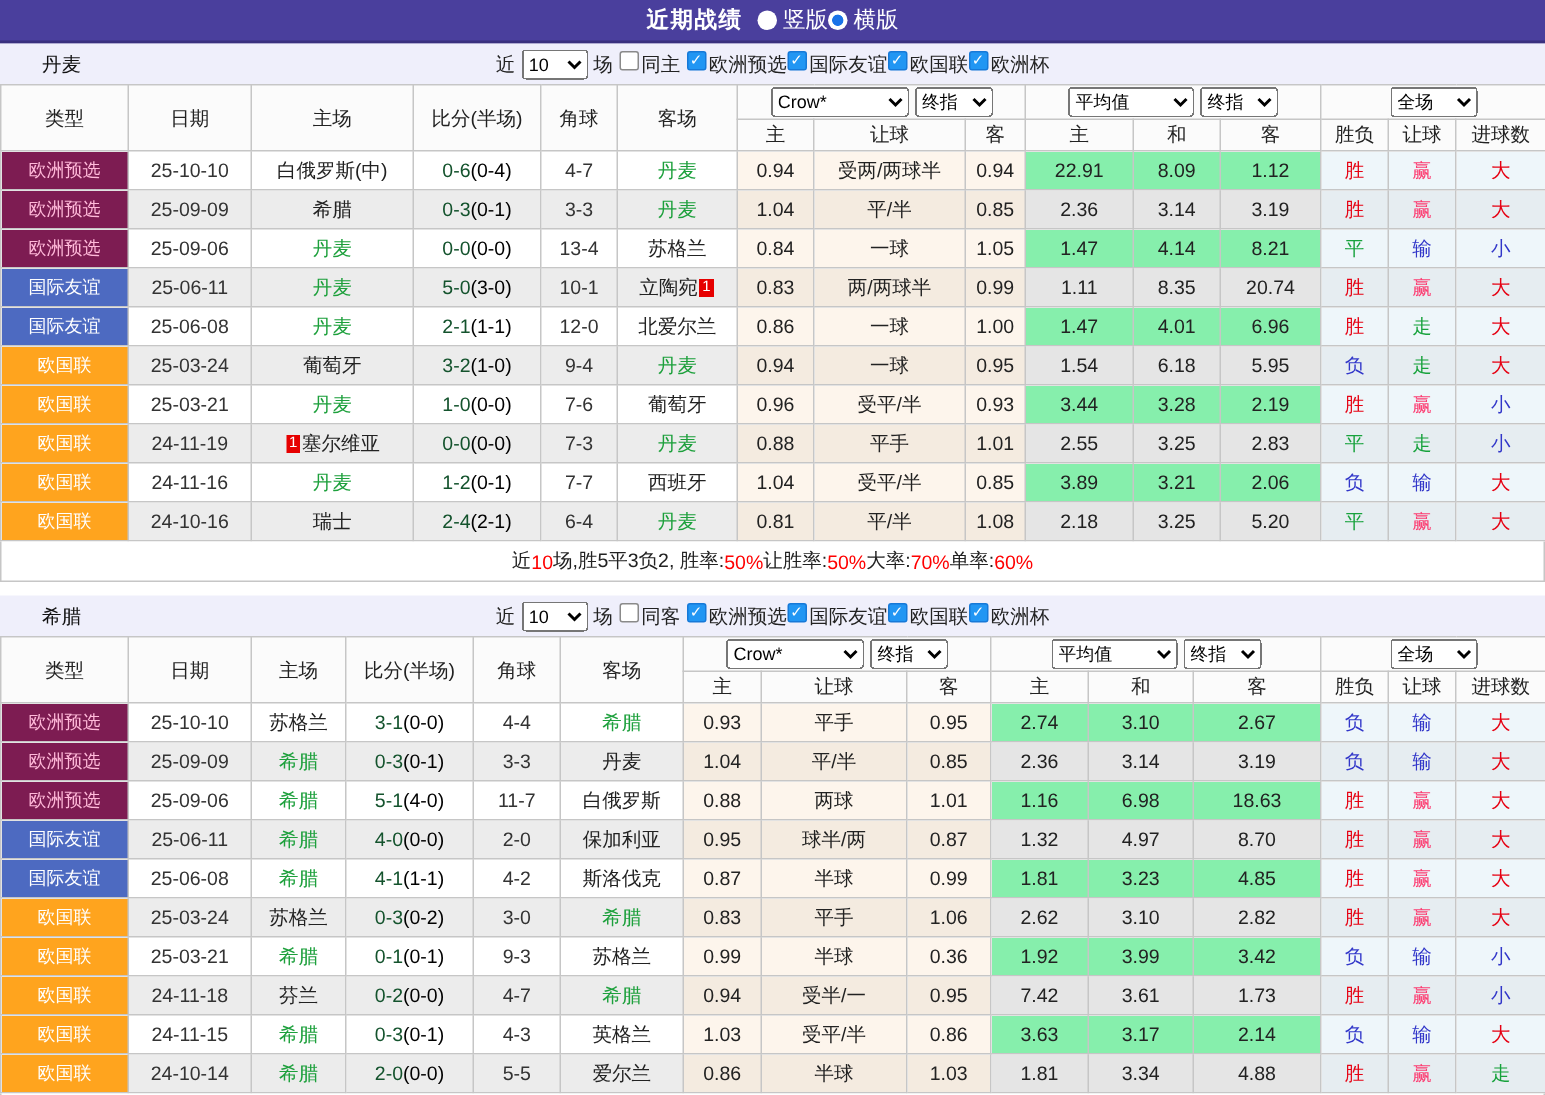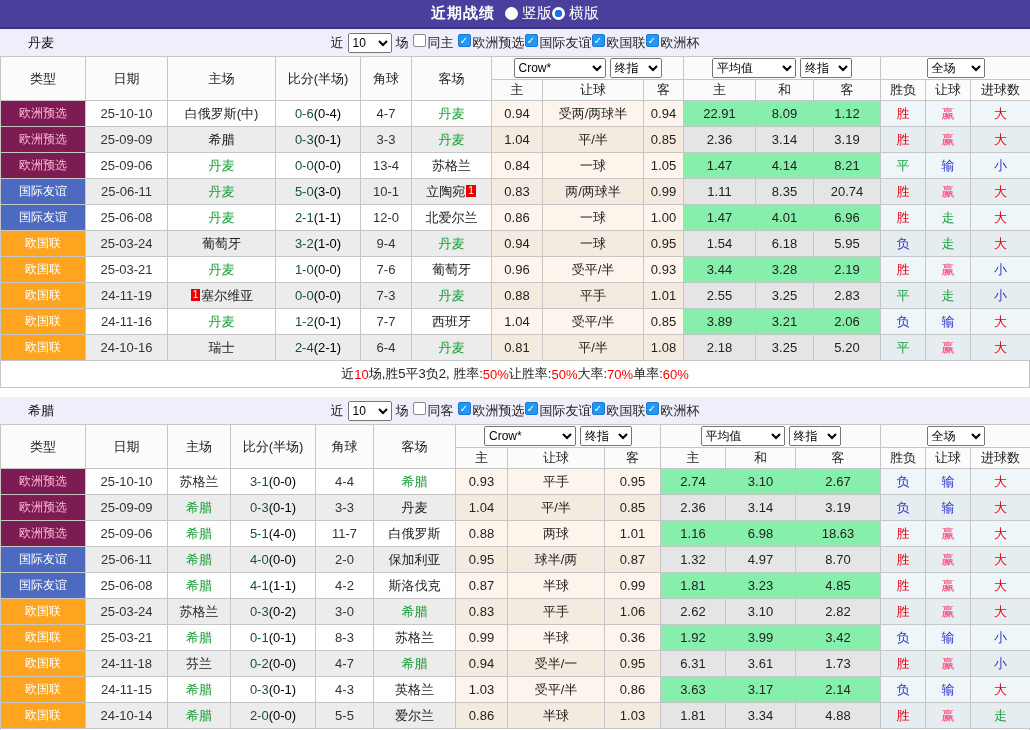--- a/index.html
+++ b/index.html
@@ -521,21 +521,21 @@
           <td class="col-avg">2.82</td>
           <td class="col-res c-red">胜</td>
           <td class="col-res c-pink">赢</td>
           <td class="col-res c-red">大</td>
         </tr>
         <tr class="odd">
           <td class="type orange">欧国联</td>
           <td class="date">25-03-21</td>
           <td class="team-cell"><span class="green">希腊</span></td>
           <td class="score"><span class="ft">0-1</span><span class="ht">(0-1)</span></td>
-          <td class="corner">8-3</td>
+          <td class="corner">9-3</td>
           <td class="team-cell"><span>苏格兰</span></td>
           <td class="col-crow">0.99</td>
           <td class="col-crow">半球</td>
           <td class="col-crow">0.36</td>
           <td class="col-avg">1.92</td>
           <td class="col-avg">3.99</td>
           <td class="col-avg">3.42</td>
           <td class="col-res c-indigo">负</td>
           <td class="col-res c-indigo">输</td>
           <td class="col-res c-indigo">小</td>
@@ -543,21 +543,21 @@
         <tr class="even">
           <td class="type orange">欧国联</td>
           <td class="date">24-11-18</td>
           <td class="team-cell"><span>芬兰</span></td>
           <td class="score"><span class="ft">0-2</span><span class="ht">(0-0)</span></td>
           <td class="corner">4-7</td>
           <td class="team-cell"><span class="green">希腊</span></td>
           <td class="col-crow">0.94</td>
           <td class="col-crow">受半/一</td>
           <td class="col-crow">0.95</td>
-          <td class="col-avg">6.31</td>
+          <td class="col-avg">7.42</td>
           <td class="col-avg">3.61</td>
           <td class="col-avg">1.73</td>
           <td class="col-res c-red">胜</td>
           <td class="col-res c-pink">赢</td>
           <td class="col-res c-indigo">小</td>
         </tr>
         <tr class="odd">
           <td class="type orange">欧国联</td>
           <td class="date">24-11-15</td>
           <td class="team-cell"><span class="green">希腊</span></td>

